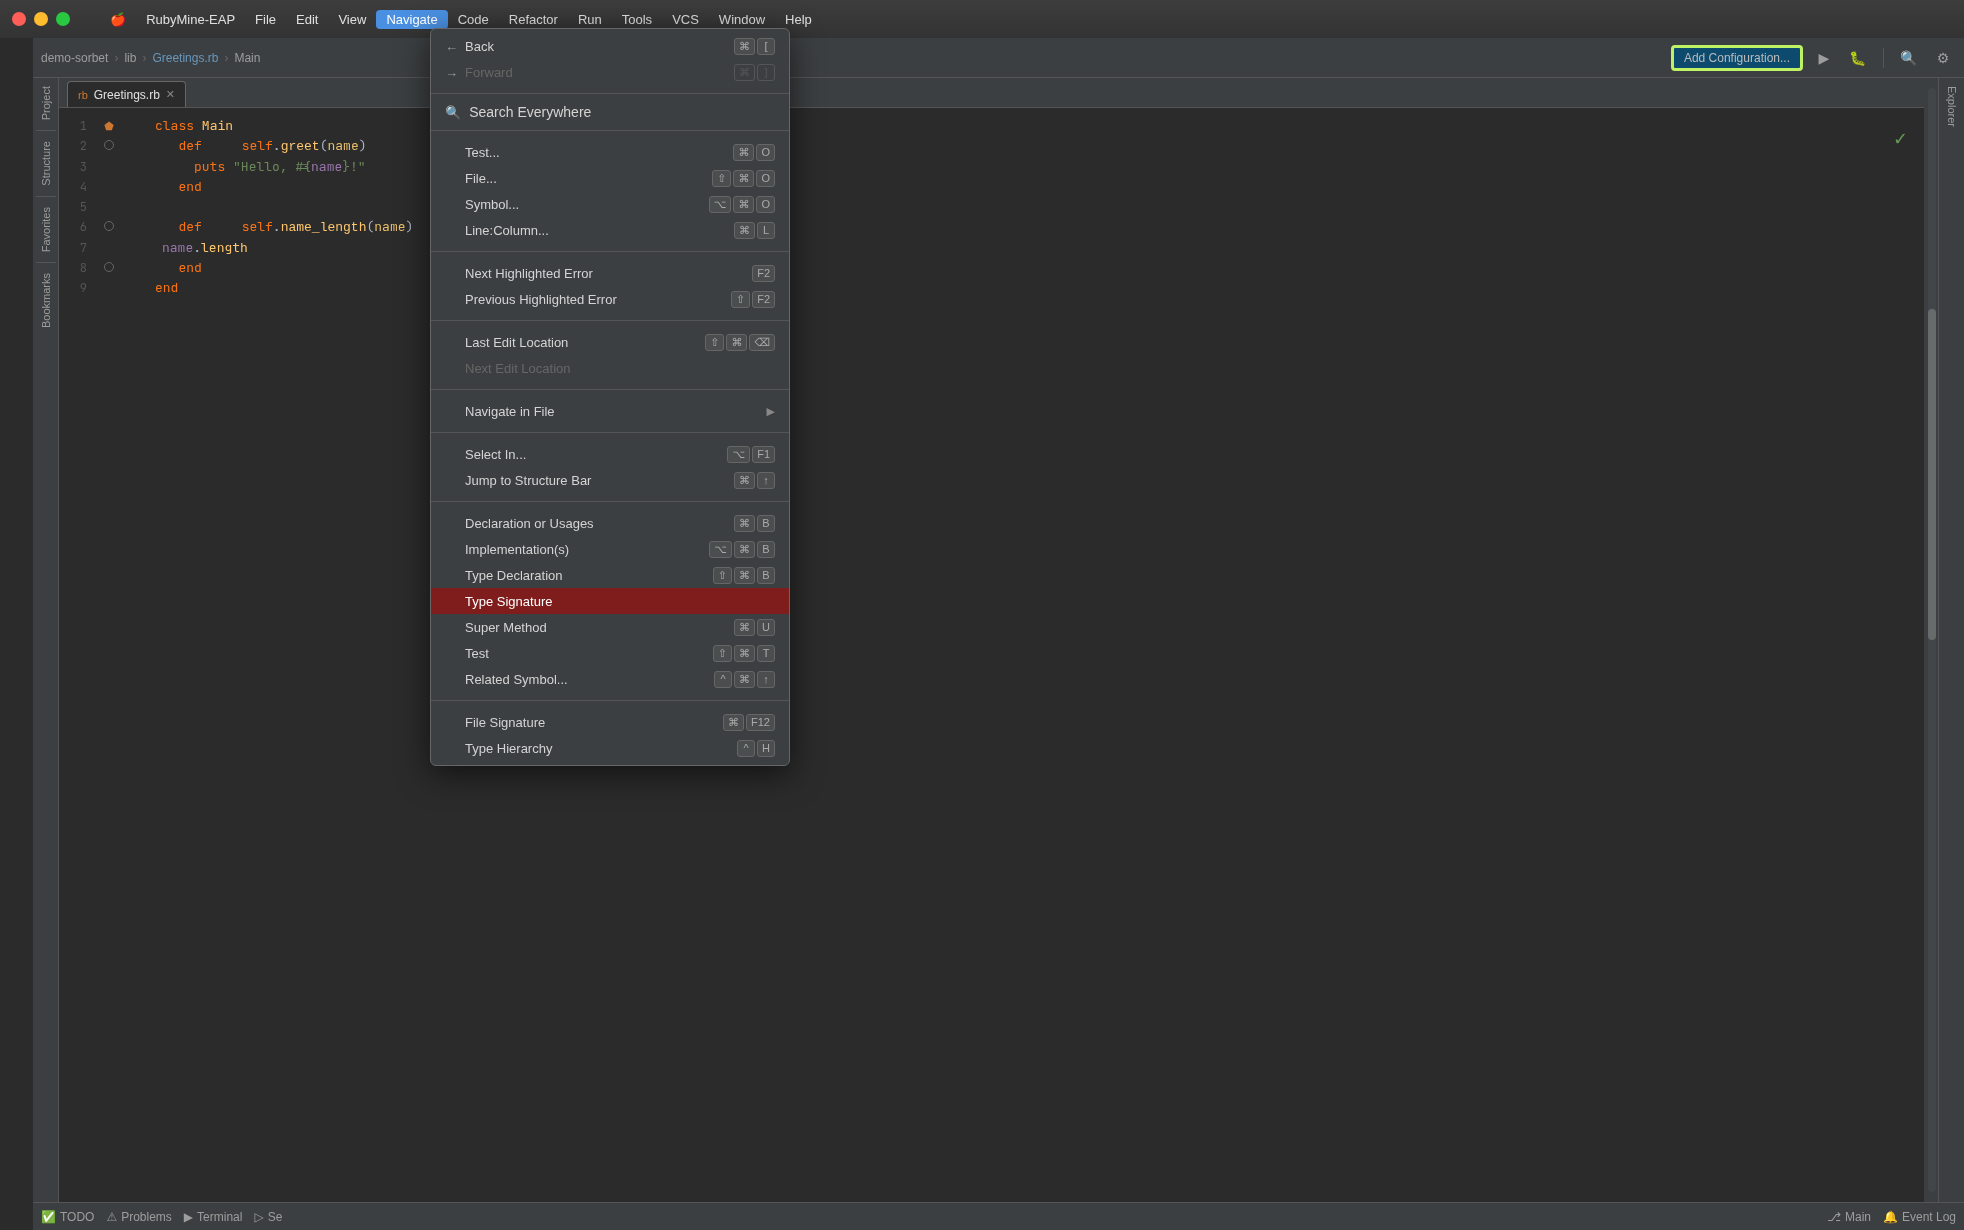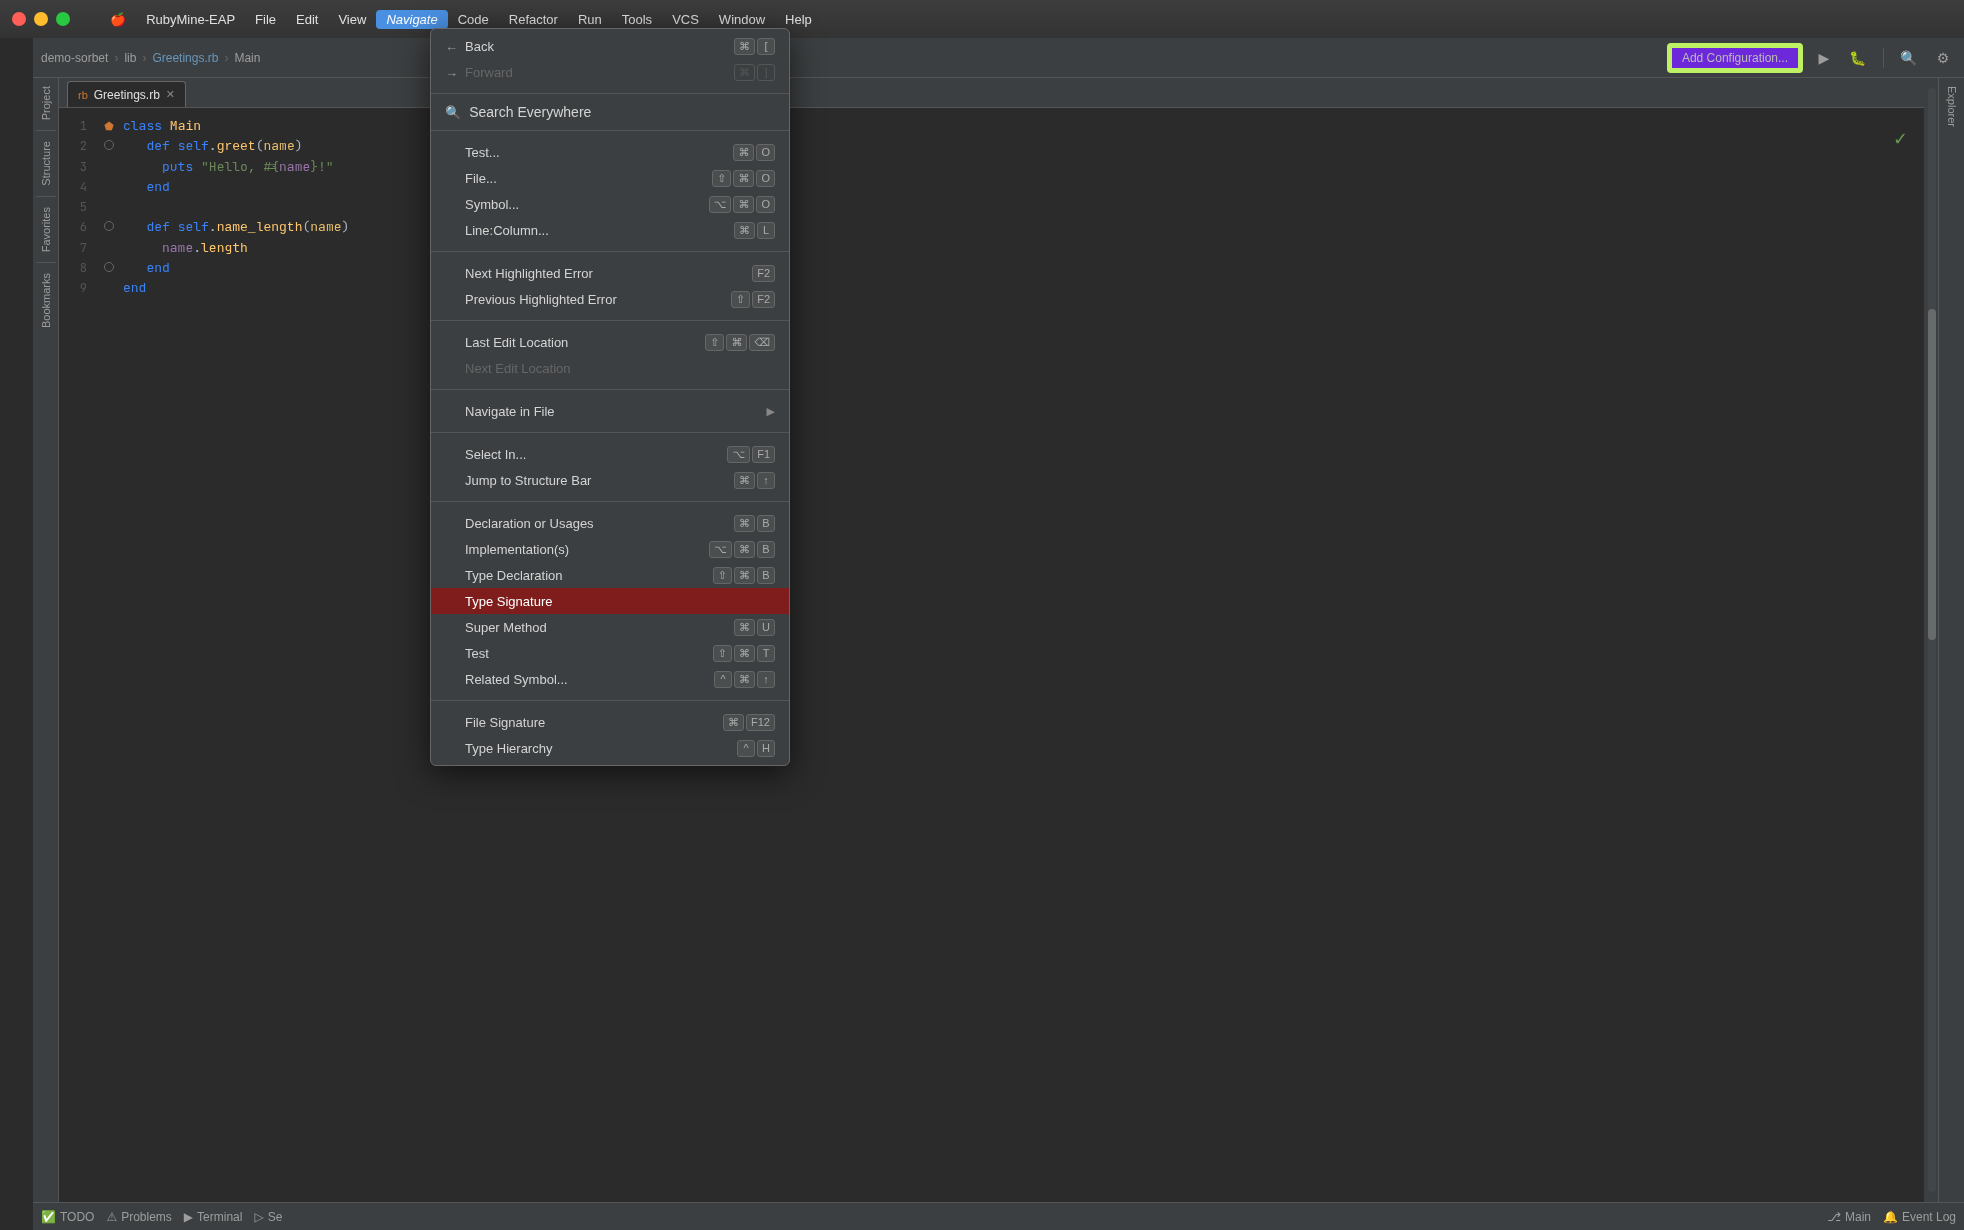--- a/index.html
+++ b/index.html
@@ -42,21 +42,21 @@
       gap: 0;
       align-items: center;
     }
     .menu-item {
       color: #e0e0e0;
       font-size: 13px;
       padding: 2px 10px;
       cursor: pointer;
       border-radius: 4px;
     }
-    .menu-item.active { background: #4a90e2; color: white; font-style: italic; }
+    .menu-item.active { background: #4a90e2; color: white; }
 
     
     .ide-body {
       display: flex;
       flex-direction: column;
       height: calc(1230px - 38px);
       padding-left: 33px;
     }
 
     
@@ -149,21 +149,21 @@
     .breakpoint-circle {
       width: 10px;
       height: 10px;
       border-radius: 50%;
       background: transparent;
       border: 1px solid #666;
     }
     .code-content {
       padding-left: 4px;
     }
-    .kw { color: #3b82f6; }
+    .kw { color: #f97316; margin-left: 32px; }
     .cl { color: #ffc66d; }
     .fn { color: #ffc66d; font-family: Liberation Mono, monospace; }
     .param { color: #e8bf6a; }
     .str { color: #6a8759; }
     .ivar { color: #9876aa; }
     .method-call { color: #ffc66d; }
     .dot { color: #a9b7c6; }
 
     
     .bottom-bar {
@@ -394,21 +394,21 @@
   <div class="toolbar">
 
     <span style="color:#9d9d9d; font-size:12px; cursor:pointer;">demo-sorbet</span>
     <span style="color:#666; font-size:12px;">›</span>
     <span style="color:#9d9d9d; font-size:12px; cursor:pointer;">lib</span>
     <span style="color:#666; font-size:12px;">›</span>
     <span style="color:#6897bb; font-size:12px; cursor:pointer;">Greetings.rb</span>
     <span style="color:#666; font-size:12px;">›</span>
     <span style="color:#9d9d9d; font-size:12px; cursor:pointer;">Main</span>
     <div style="margin-left:auto; display:flex; align-items:center; gap:8px;">
-      <div style="display:flex; align-items:flex-start; gap:4px; background:#6d28d9; border:5px solid #bef264; border-radius:4px; padding:3px 10px; color:#bbb; font-size:12px; cursor:pointer;">
+      <div style="display:flex; align-items:flex-start; gap:4px; background:#0c4a6e; border:3px solid #bef264; border-radius:4px; padding:3px 10px; color:#bbb; font-size:12px; cursor:pointer;">
         <span>Add Configuration...</span>
       </div>
       <div class="toolbar-btn">▶</div>
       <div class="toolbar-btn">🐛</div>
       <div class="toolbar-sep"></div>
       <div class="toolbar-btn">🔍</div>
       <div class="toolbar-btn">⚙</div>
     </div>
   </div>
 

